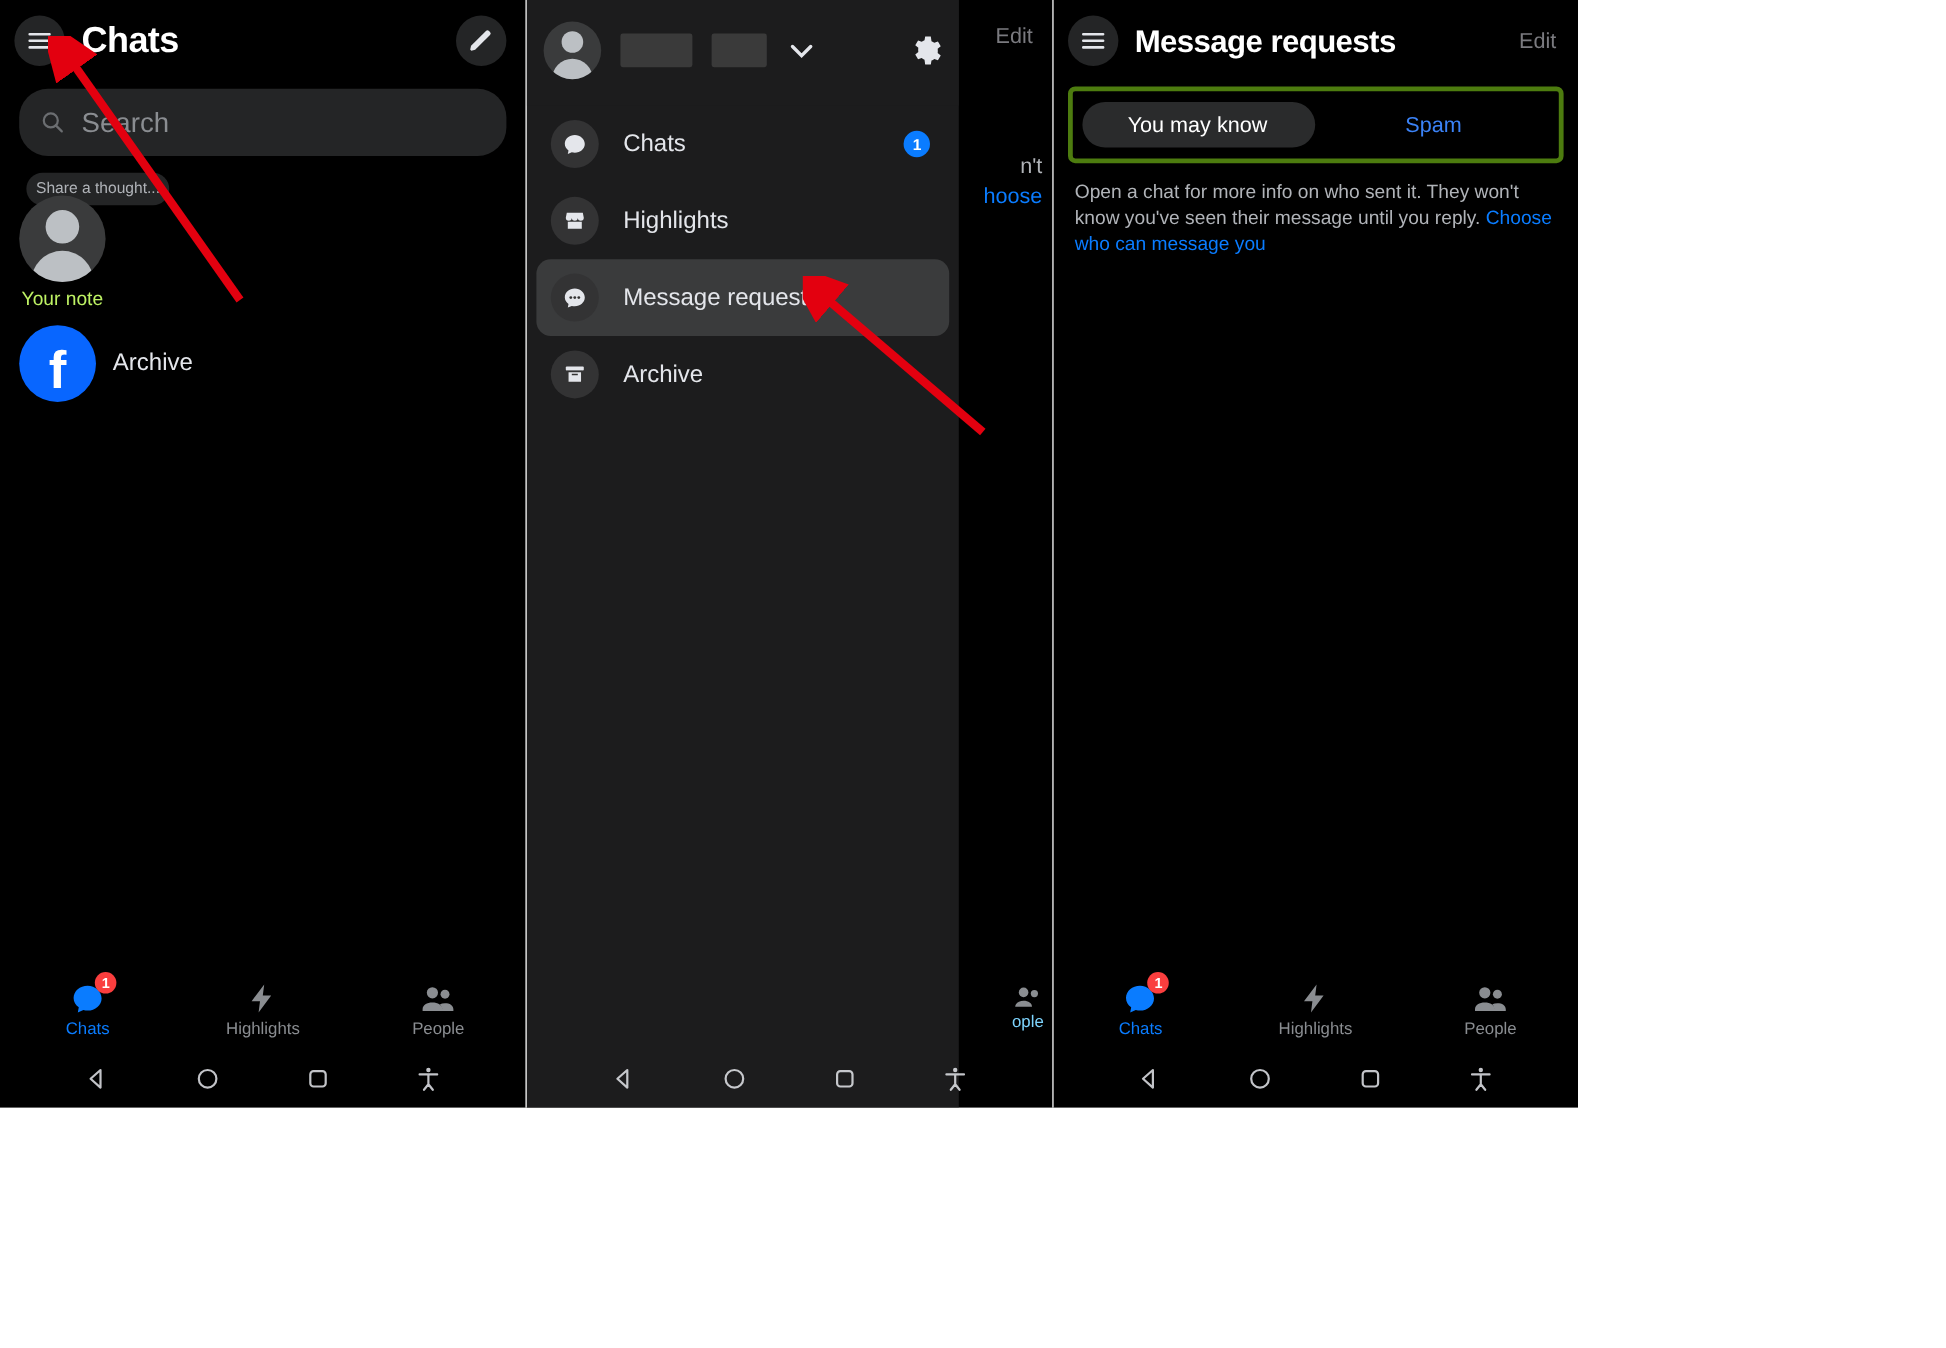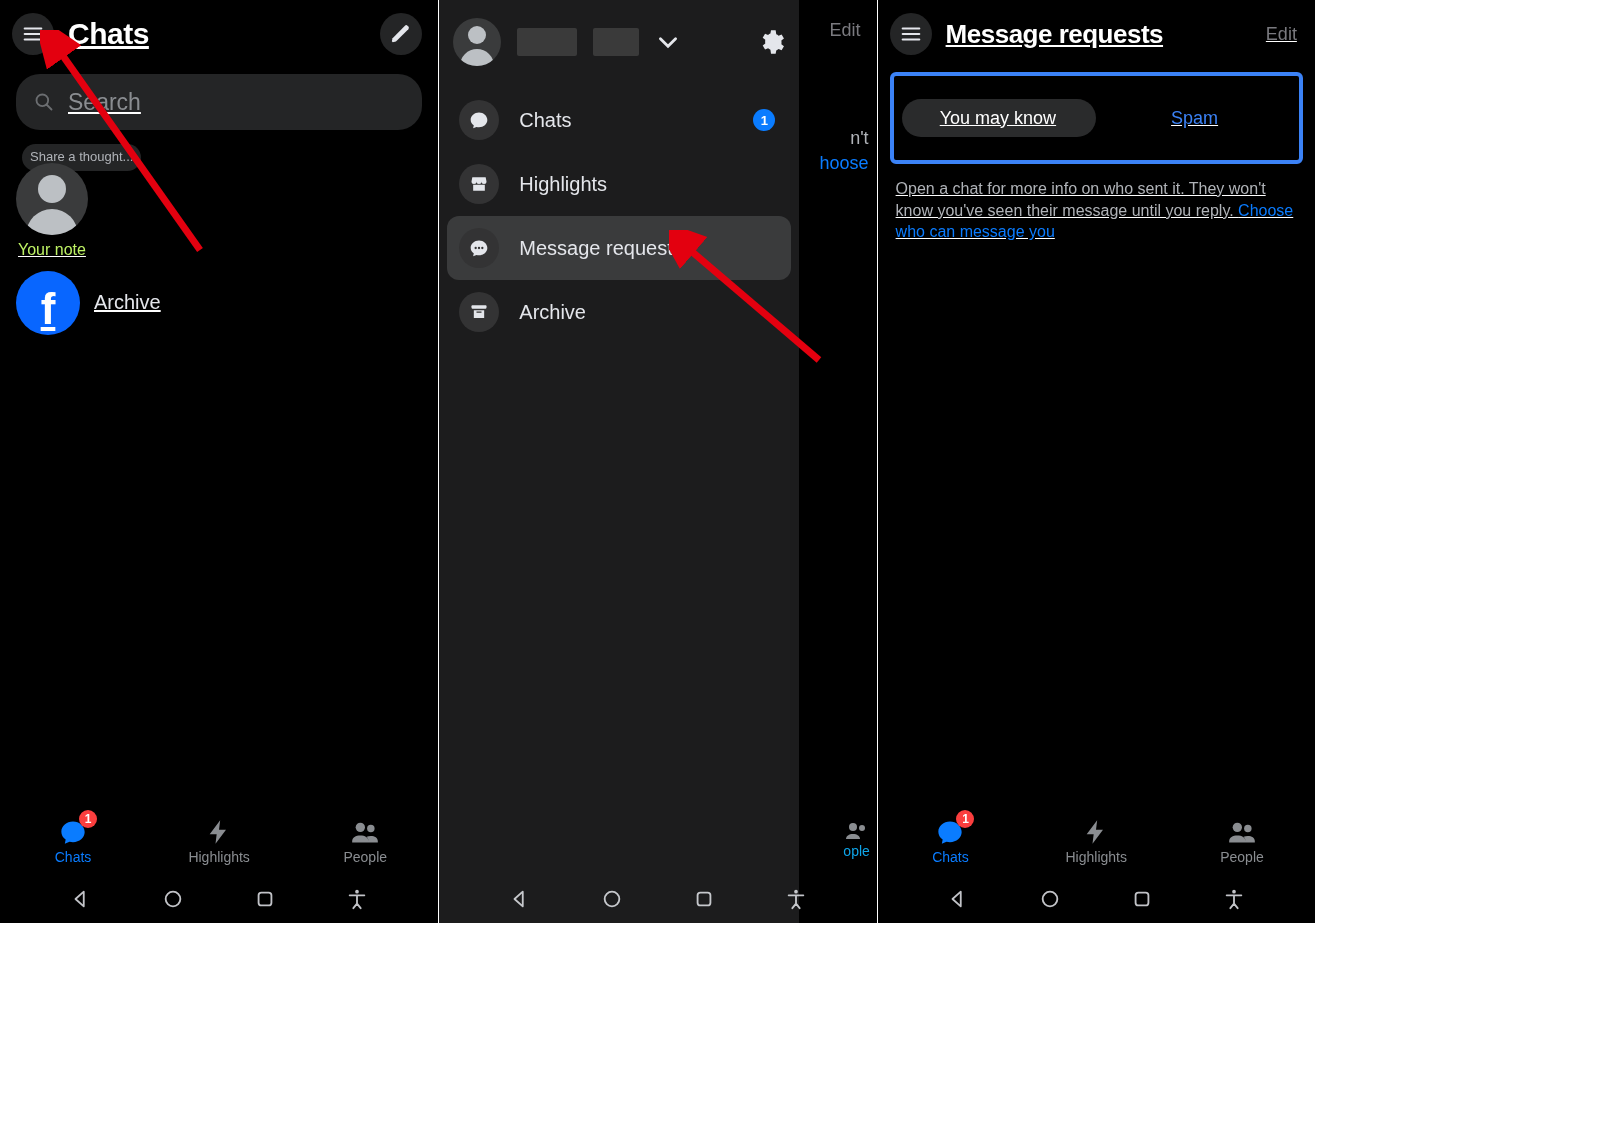--- a/index.html
+++ b/index.html
@@ -1,18 +1,18 @@
 <!DOCTYPE html>
 <html><head>
 <meta charset="utf-8">
 <style>
   * { margin: 0; padding: 0; box-sizing: border-box; -webkit-font-smoothing: antialiased; }
   body { background: #fff; font-family: -apple-system, Helvetica Neue, Arial, sans-serif; width: 1622px; height: 1123px; overflow: hidden; }
   .wrap { display: flex; width: 1315px; height: 923px; }
-  .panel { position: relative; width: 438.3px; height: 923px; background: #000; color: #fff; flex: none; overflow: hidden; text-decoration: underline; }
+  .panel { position: relative; width: 438.3px; height: 923px; background: #000; color: #fff; flex: none; overflow: hidden; }
   .panel + .panel { border-left: 1px solid #fff; }
   
   .hdr { display: flex; align-items: center; padding: 8px 12px 4px 12px; height: 64px; }
   .circ { width: 42px; height: 42px; border-radius: 50%; background: #242526; display: flex; align-items: center; justify-content: center; flex: none; }
   .circ svg { width: 22px; height: 22px; }
   .title { font-size: 30px; font-weight: 700; margin-left: 14px; letter-spacing: -0.5px; }
   .spacer { flex: 1; }
   .compose { margin-right: 4px; }
   .editTxt { color: #7a7a7f; font-size: 18px; margin-right: 6px; }
   
@@ -50,24 +50,24 @@
   .chev { width: 26px; height: 26px; }
   .drawer { background: #1c1c1d; position: absolute; top: 0; bottom: 0; left: 0; width: 360px; padding-top: 0; }
   .menu { padding: 0 8px; }
   .mItem { display: flex; align-items: center; height: 64px; padding: 0 12px; border-radius: 12px; font-size: 20px; color: #e4e6eb; gap: 20px; position: relative; }
   .mItem.sel { background: #3a3b3c; }
   .mIcon { width: 40px; height: 40px; border-radius: 50%; background: #333334; display: flex; align-items: center; justify-content: center; flex: none; }
   .mIcon svg { width: 20px; height: 20px; }
   .mBadge { position: absolute; right: 16px; width: 22px; height: 22px; border-radius: 50%; background: #0a7cff; color: #fff; font-size: 13px; font-weight: 700; display: flex; align-items: center; justify-content: center; }
   .behindTxt { position: absolute; top: 126px; right: 8px; color: #b0b3b8; font-size: 18px; text-align: right; line-height: 1.4; }
   .behindTxt a { color: #0a7cff; }
-  .peekTab { position: absolute; bottom: 64px; right: 6px; color: #0ea5e9; font-size: 14px; text-align: center; }
+  .peekTab { position: absolute; bottom: 64px; right: 6px; color: #7dd3fc; font-size: 14px; text-align: center; }
   .peekTab svg { width: 28px; height: 20px; display: block; margin: 0 auto 2px auto; }
   
-  .segWrap { margin: 8px 12px 14px 12px; border: 4px solid #3b82f6; border-radius: 6px; padding: 21px 6px; }
+  .segWrap { margin: 8px 12px 14px 12px; border: 4px solid #4d7c0f; border-radius: 6px; padding: 7px 6px; }
   .segTrack { background: #000; border-radius: 22px; height: 42px; display: flex; align-items: center; position: relative; }
   .segBtn { flex: 1; text-align: center; font-size: 18px; color: #3b82f6; z-index: 1; }
   .segBtn.on { color: #fff; }
   .segPill { position: absolute; left: 2px; top: 2px; bottom: 2px; width: calc(50% - 2px); background: #2a2b2c; border-radius: 20px; }
   .infoTxt { padding: 0 18px; font-size: 16px; color: #b0b3b8; line-height: 1.35; }
   .infoTxt a { color: #0a7cff; text-decoration: none; }
   
   .arrow1 { position: absolute; pointer-events: none; }
 </style>
 </head>

